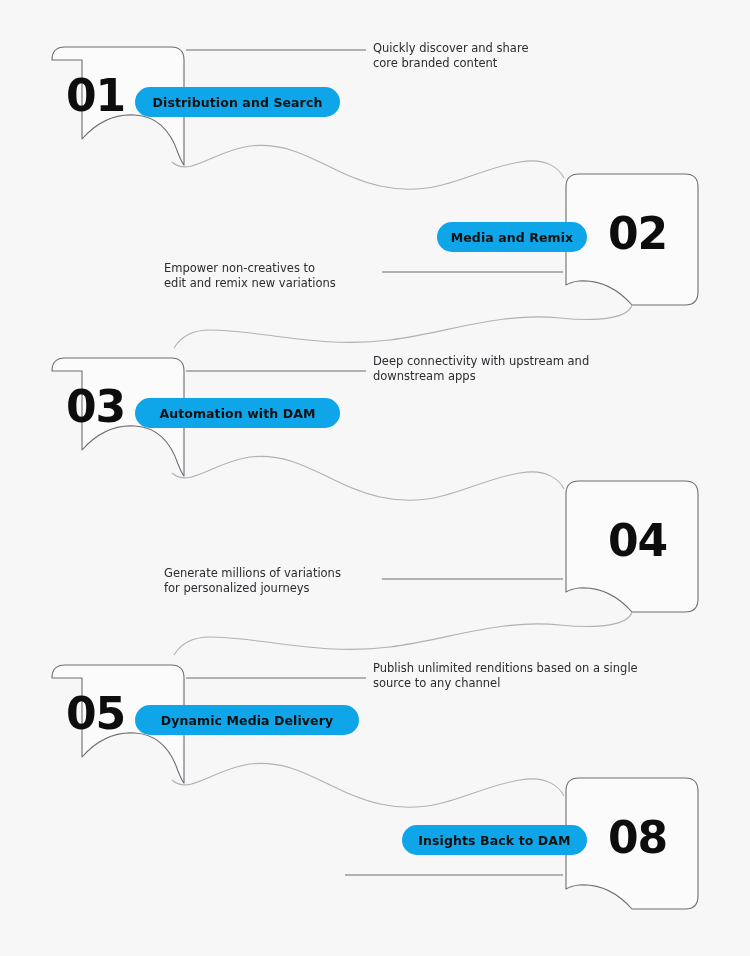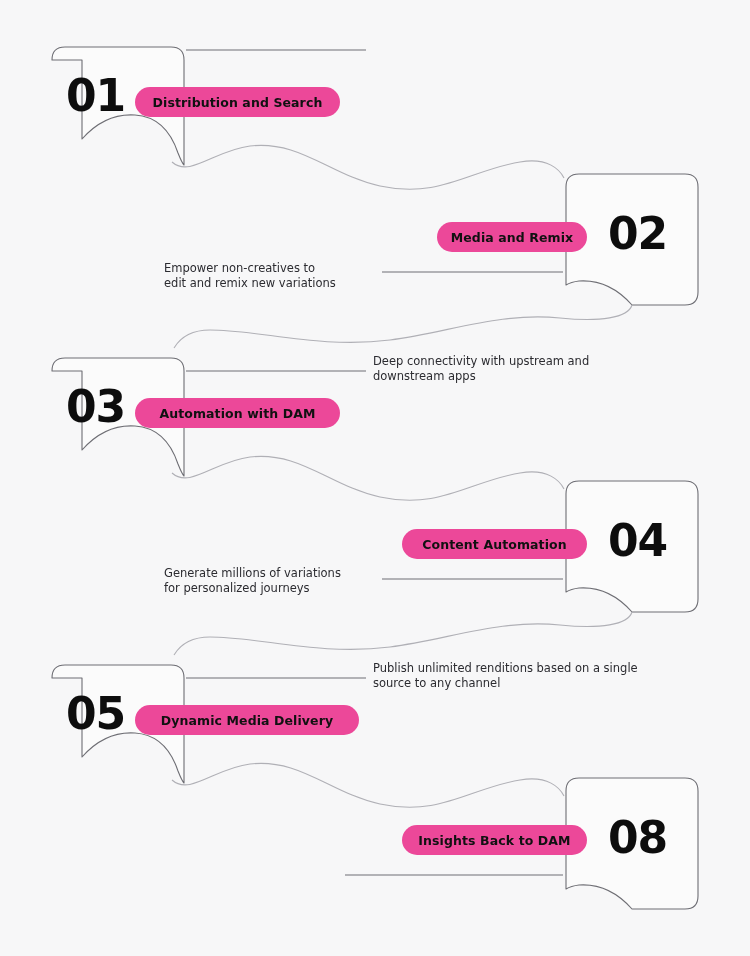--- a/index.html
+++ b/index.html
@@ -47,21 +47,21 @@
     color: #0d0d0d;
     line-height: 1;
     white-space: nowrap;
     margin-top: 22px;
   }
 
   .pill {
     position: absolute;
     height: 30px;
     border-radius: 15px;
-    background: #ec4899;
+    background: #0ea5e9;
     display: flex;
     align-items: center;
     justify-content: center;
     color: #111111;
     font-family: "DejaVu Sans", sans-serif;
     font-weight: bold;
     font-size: 12.5px;
     letter-spacing: 0.1px;
     white-space: nowrap;
     padding: 0 16px;
@@ -193,33 +193,34 @@
              Z" fill="#fbfbfb" stroke="#6e6e74" stroke-width="1.1" stroke-linejoin="round"></path>
 
     <line x1="345" y1="875" x2="563" y2="875" stroke="#6e6e74" stroke-width="1.1"></line>
 
   </svg>
 
   <div class="layer-text">
 
     <div class="num" style="left:66px; top:52px;">01</div>
     <div class="pill" style="left:135px; top:87px; width:205px;">Distribution and Search</div>
+    <div class="desc right" style="left:373px; top:41px; width:300px;">Quickly discover and share
+core branded content</div>
 
     <div class="num" style="left:608px; top:190px;">02</div>
     <div class="pill" style="left:437px; top:222px; width:150px;">Media and Remix</div>
     <div class="desc leftal" style="left:164px; top:261px; width:200px;">Empower non-creatives to
 edit and remix new variations</div>
 
     <div class="num" style="left:66px; top:363px;">03</div>
     <div class="pill" style="left:135px; top:398px; width:205px;">Automation with DAM</div>
     <div class="desc right" style="left:373px; top:354px; width:310px;">Deep connectivity with upstream and
 downstream apps</div>
 
     <div class="num" style="left:608px; top:497px;">04</div>
-    <div class="pill" style="left:402px; top:529px; width:185px;">Content Automation</div>
     <div class="desc leftal" style="left:164px; top:566px; width:210px;">Generate millions of variations
 for personalized journeys</div>
 
     <div class="num" style="left:66px; top:670px;">05</div>
     <div class="pill" style="left:135px; top:705px; width:224px;">Dynamic Media Delivery</div>
     <div class="desc right" style="left:373px; top:661px; width:320px;">Publish unlimited renditions based on a single
 source to any channel</div>
 
     <div class="num" style="left:608px; top:794px;">08</div>
     <div class="pill" style="left:402px; top:825px; width:185px;">Insights Back to DAM</div>

